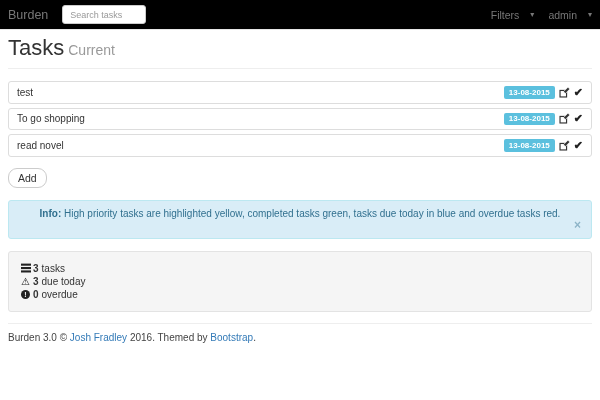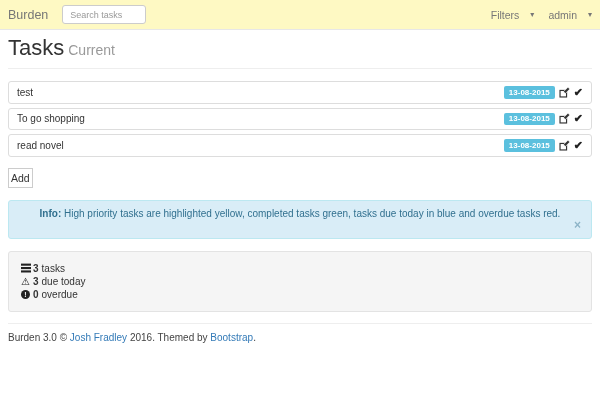--- a/index.html
+++ b/index.html
@@ -8,21 +8,21 @@
     font-family: "Liberation Sans", sans-serif;
     background: #fff;
     color: #333;
     font-size: 10px;
     position: relative;
     overflow: hidden;
   }
   
   .navbar {
     height: 30px;
-    background: #fef9c3;
+    background: #000000;
     border-bottom: 1px solid #e7e7e7;
     display: flex;
     align-items: center;
     padding: 0 8px;
   }
   .brand {
     color: #777;
     font-size: 12.5px;
     margin-right: 14px;
     text-decoration: none;
@@ -83,22 +83,22 @@
     line-height: 1.2;
   }
   .icon-btn { cursor: pointer; display: inline-flex; align-items: center; line-height: 1; }
   .check-glyph { font-size: 11px; color: #222; font-weight: bold; }
   
   .btn-add {
     margin-top: 7px;
     display: inline-block;
     background: #fff;
     border: 1px solid #ccc;
-    border-radius: 0;
-    padding: 3px 2px;
+    border-radius: 9px;
+    padding: 3px 9px;
     font-size: 10.5px;
     color: #333;
     font-family: "Liberation Sans", sans-serif;
     cursor: pointer;
   }
   
   .alert-info {
     margin-top: 12px;
     background: #d9edf7;
     border: 1px solid #bce8f1;

